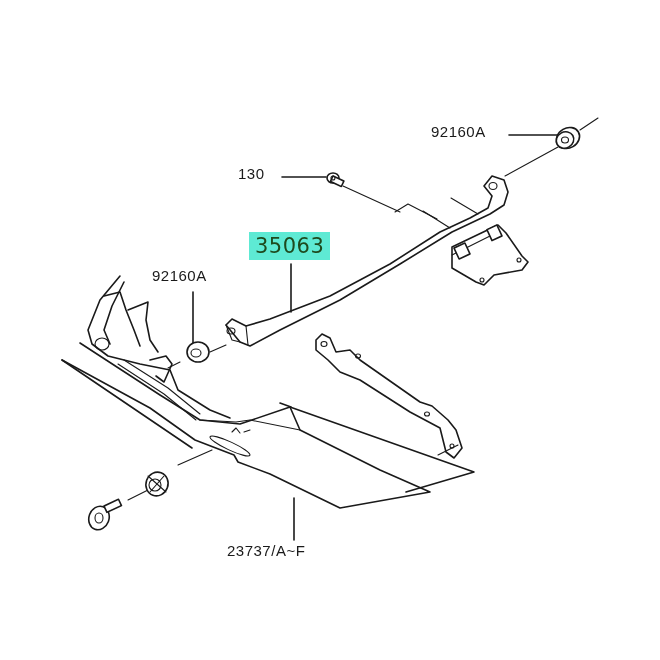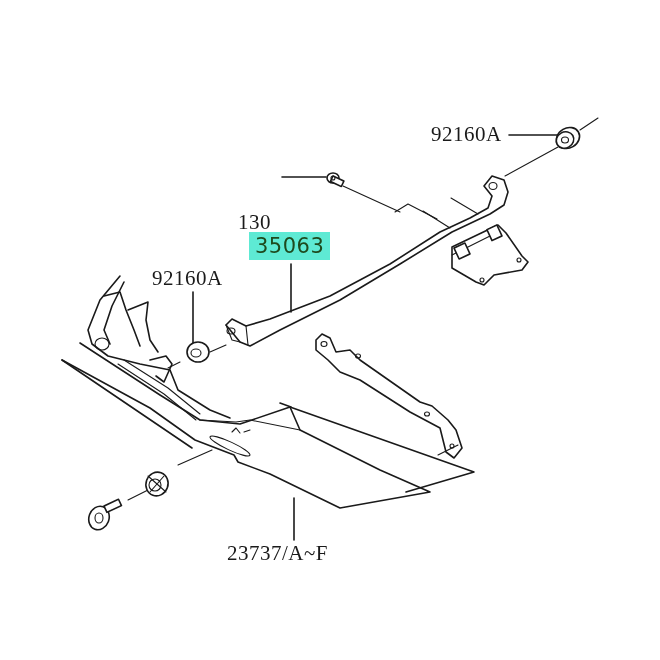--- a/index.html
+++ b/index.html
@@ -1,19 +1,19 @@
 <!DOCTYPE html>
 <html><head>
   <meta charset="utf-8">
   <style>
     html, body { margin: 0; padding: 0; background: #ffffff; }
     body { width: 660px; height: 660px; overflow: hidden; position: relative; font-family: "DejaVu Sans", sans-serif; }
     #diagram { position: absolute; left: 0; top: 0; width: 660px; height: 660px; }
     .lbl {
-      position: absolute; font-family: Liberation Serif, serif; font-size: 21px;
+      position: absolute; font-family: Liberation Sans, sans-serif; font-size: 15px;
       color: #1a1a1a; letter-spacing: 0.5px; line-height: 1; white-space: nowrap;
     }
     .hl {
       position: absolute; background: #5eead4; color: #1e4a1e;
       font-family: "DejaVu Sans", sans-serif; font-size: 21px; letter-spacing: 0.5px;
       padding: 4px 6px 3px 6px; line-height: 1; white-space: nowrap;
     }
     svg .ln { stroke: #1a1a1a; stroke-width: 1.6; fill: none; stroke-linecap: round; stroke-linejoin: round; }
     svg .th { stroke: #1a1a1a; stroke-width: 1.1; fill: none; stroke-linecap: round; stroke-linejoin: round; }
     svg .fw { stroke: #1a1a1a; stroke-width: 1.6; fill: #ffffff; stroke-linejoin: round; }
@@ -116,16 +116,16 @@
   </g>
 
   <g>
     <ellipse class="fw" cx="99" cy="518" rx="10" ry="12" transform="rotate(20 99 518)"></ellipse>
     <ellipse class="th" cx="99" cy="518" rx="4" ry="5"></ellipse>
     <rect class="fw" x="104" y="506" width="16" height="7" transform="rotate(-25 104 506)"></rect>
   </g>
 </svg>
 
 <div class="lbl" style="left:431px; top:124px;">92160A</div>
-<div class="lbl" style="left:238px; top:166px;margin-top:46px;">130</div>
+<div class="lbl" style="left:238px; top:166px;">130</div>
 <div class="hl" style="left:249px; top:232px;">35063</div>
 <div class="lbl" style="left:152px; top:268px;">92160A</div>
 <div class="lbl" style="left:227px; top:543px;">23737/A~F</div>
 
 </body></html>

